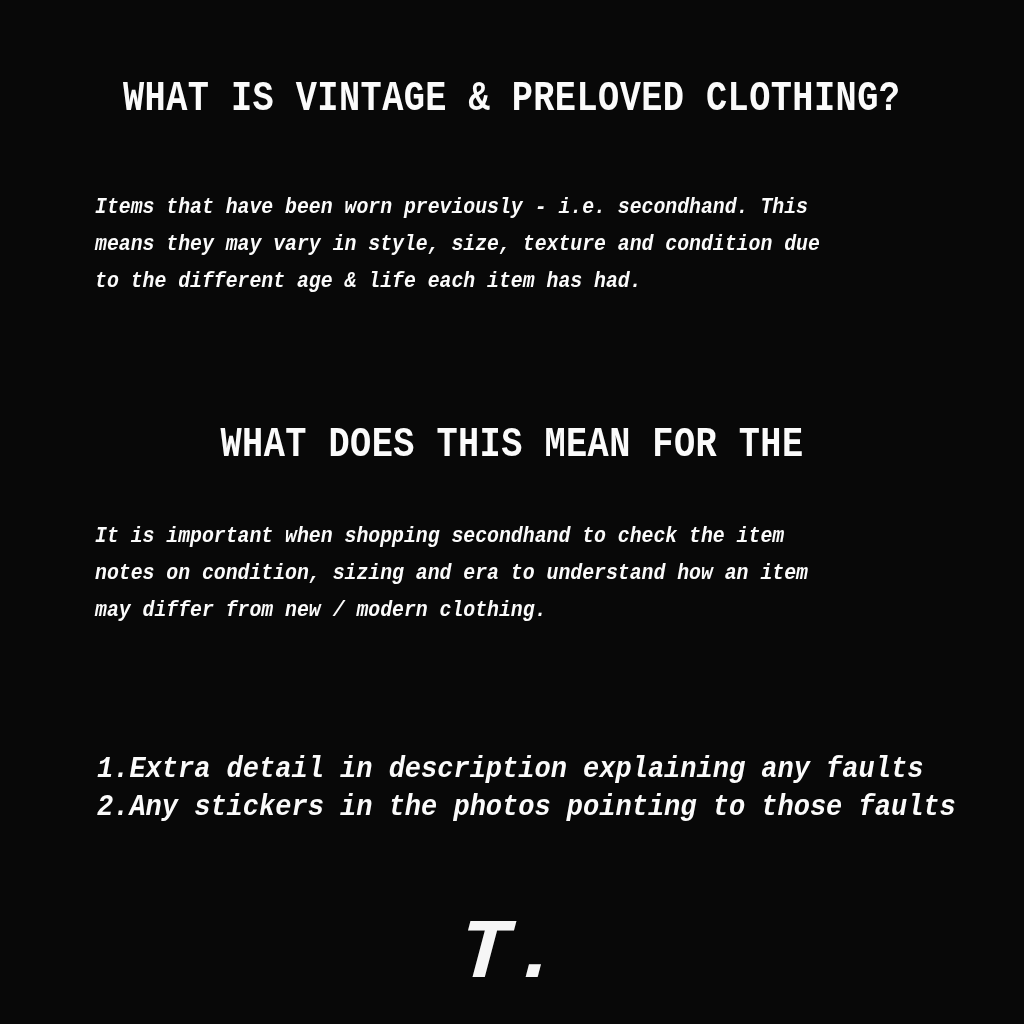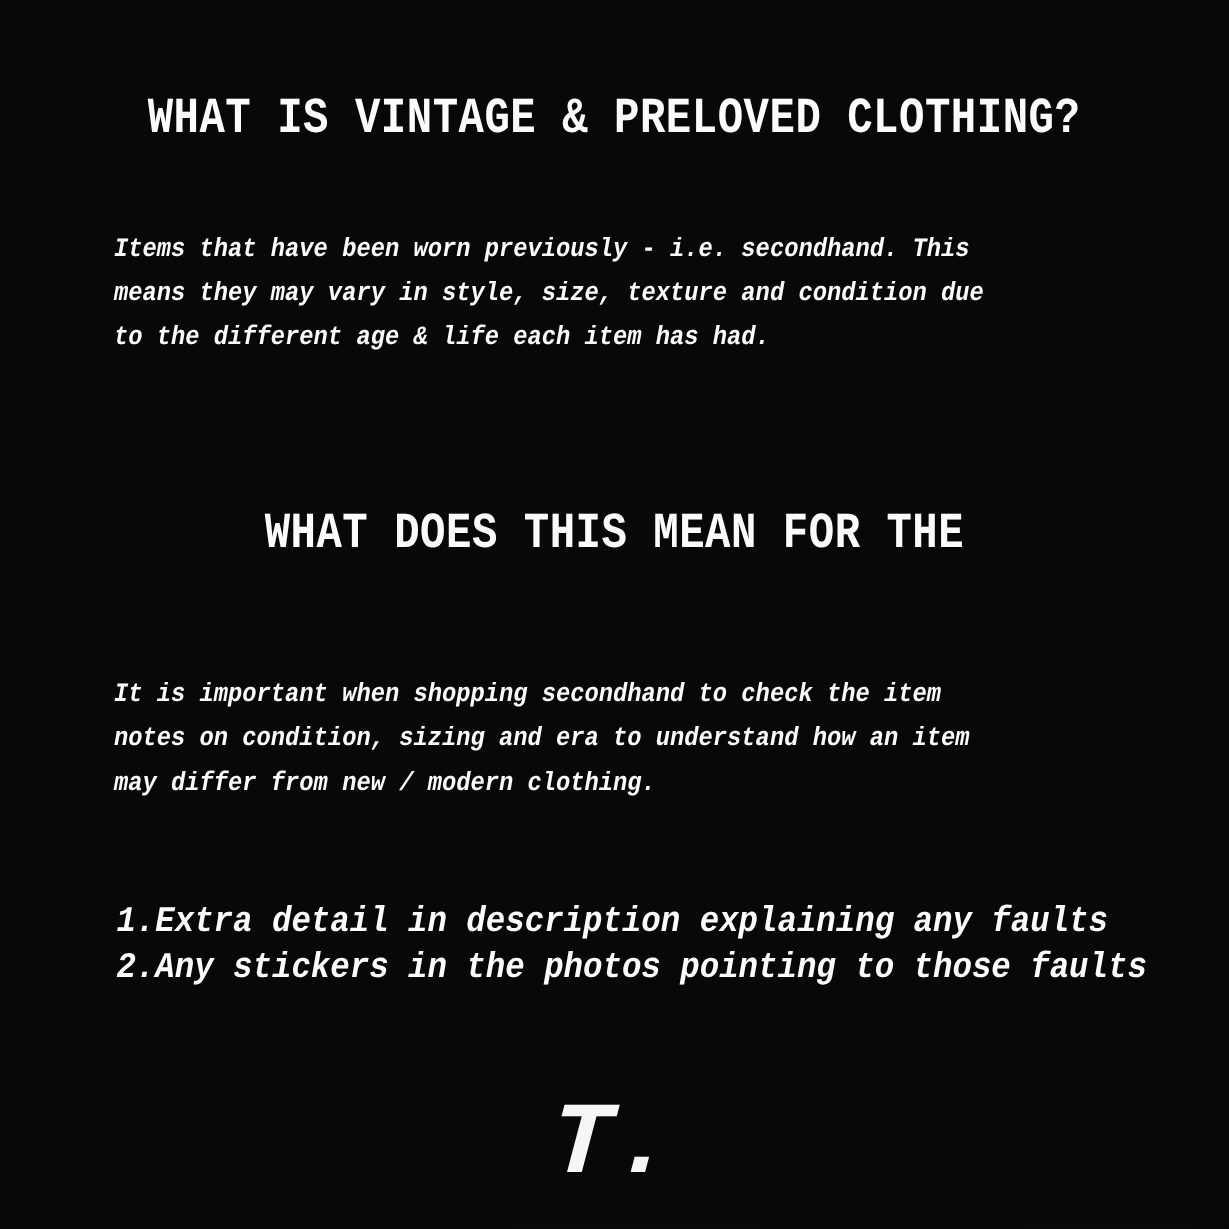--- a/index.html
+++ b/index.html
@@ -45,21 +45,21 @@
     font-size: 22px;
     line-height: 37px;
   }
   .para .pline {
     display: block;
     white-space: nowrap;
     transform: scaleX(0.90);
     transform-origin: left center;
   }
   .para-intro    { top: 189px; }
-  .para-customer { top: 560px; }
+  .para-customer { top: 518px; }
   .para-listings { top: 679px; }
 
   
   .checklist {
     position: absolute;
     left: 97px;
     top: 750px;
     font-weight: bold;
     font-style: italic;
     font-size: 30px;

